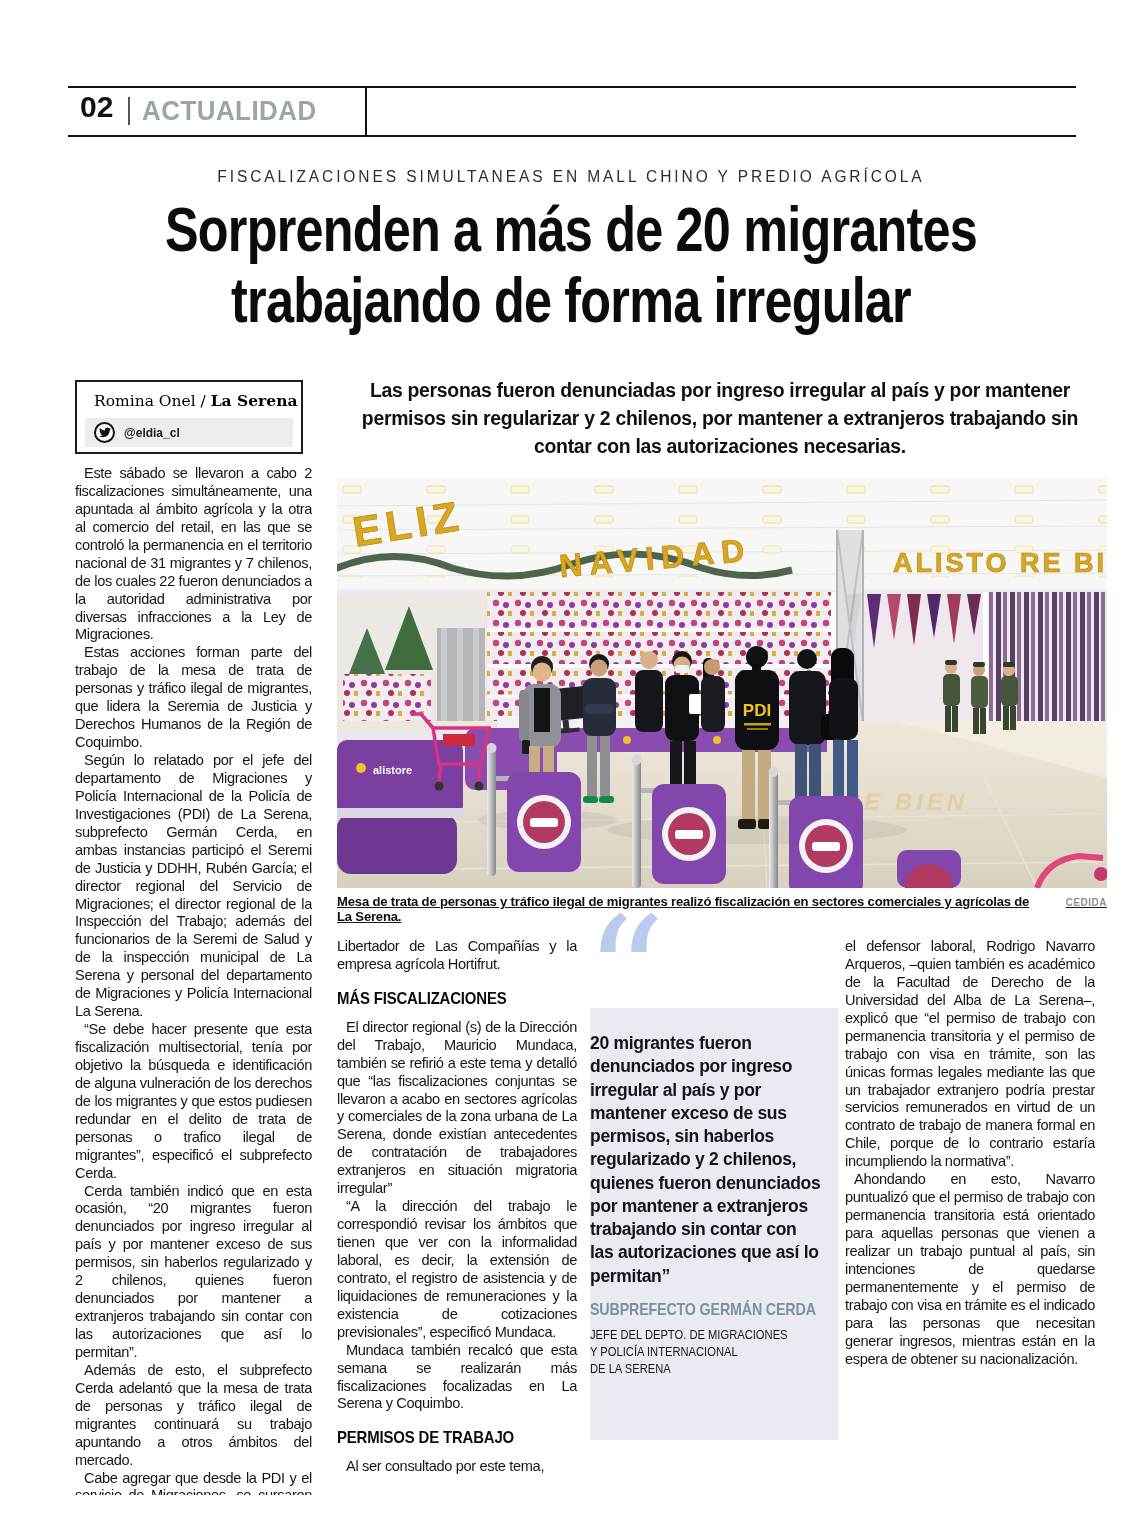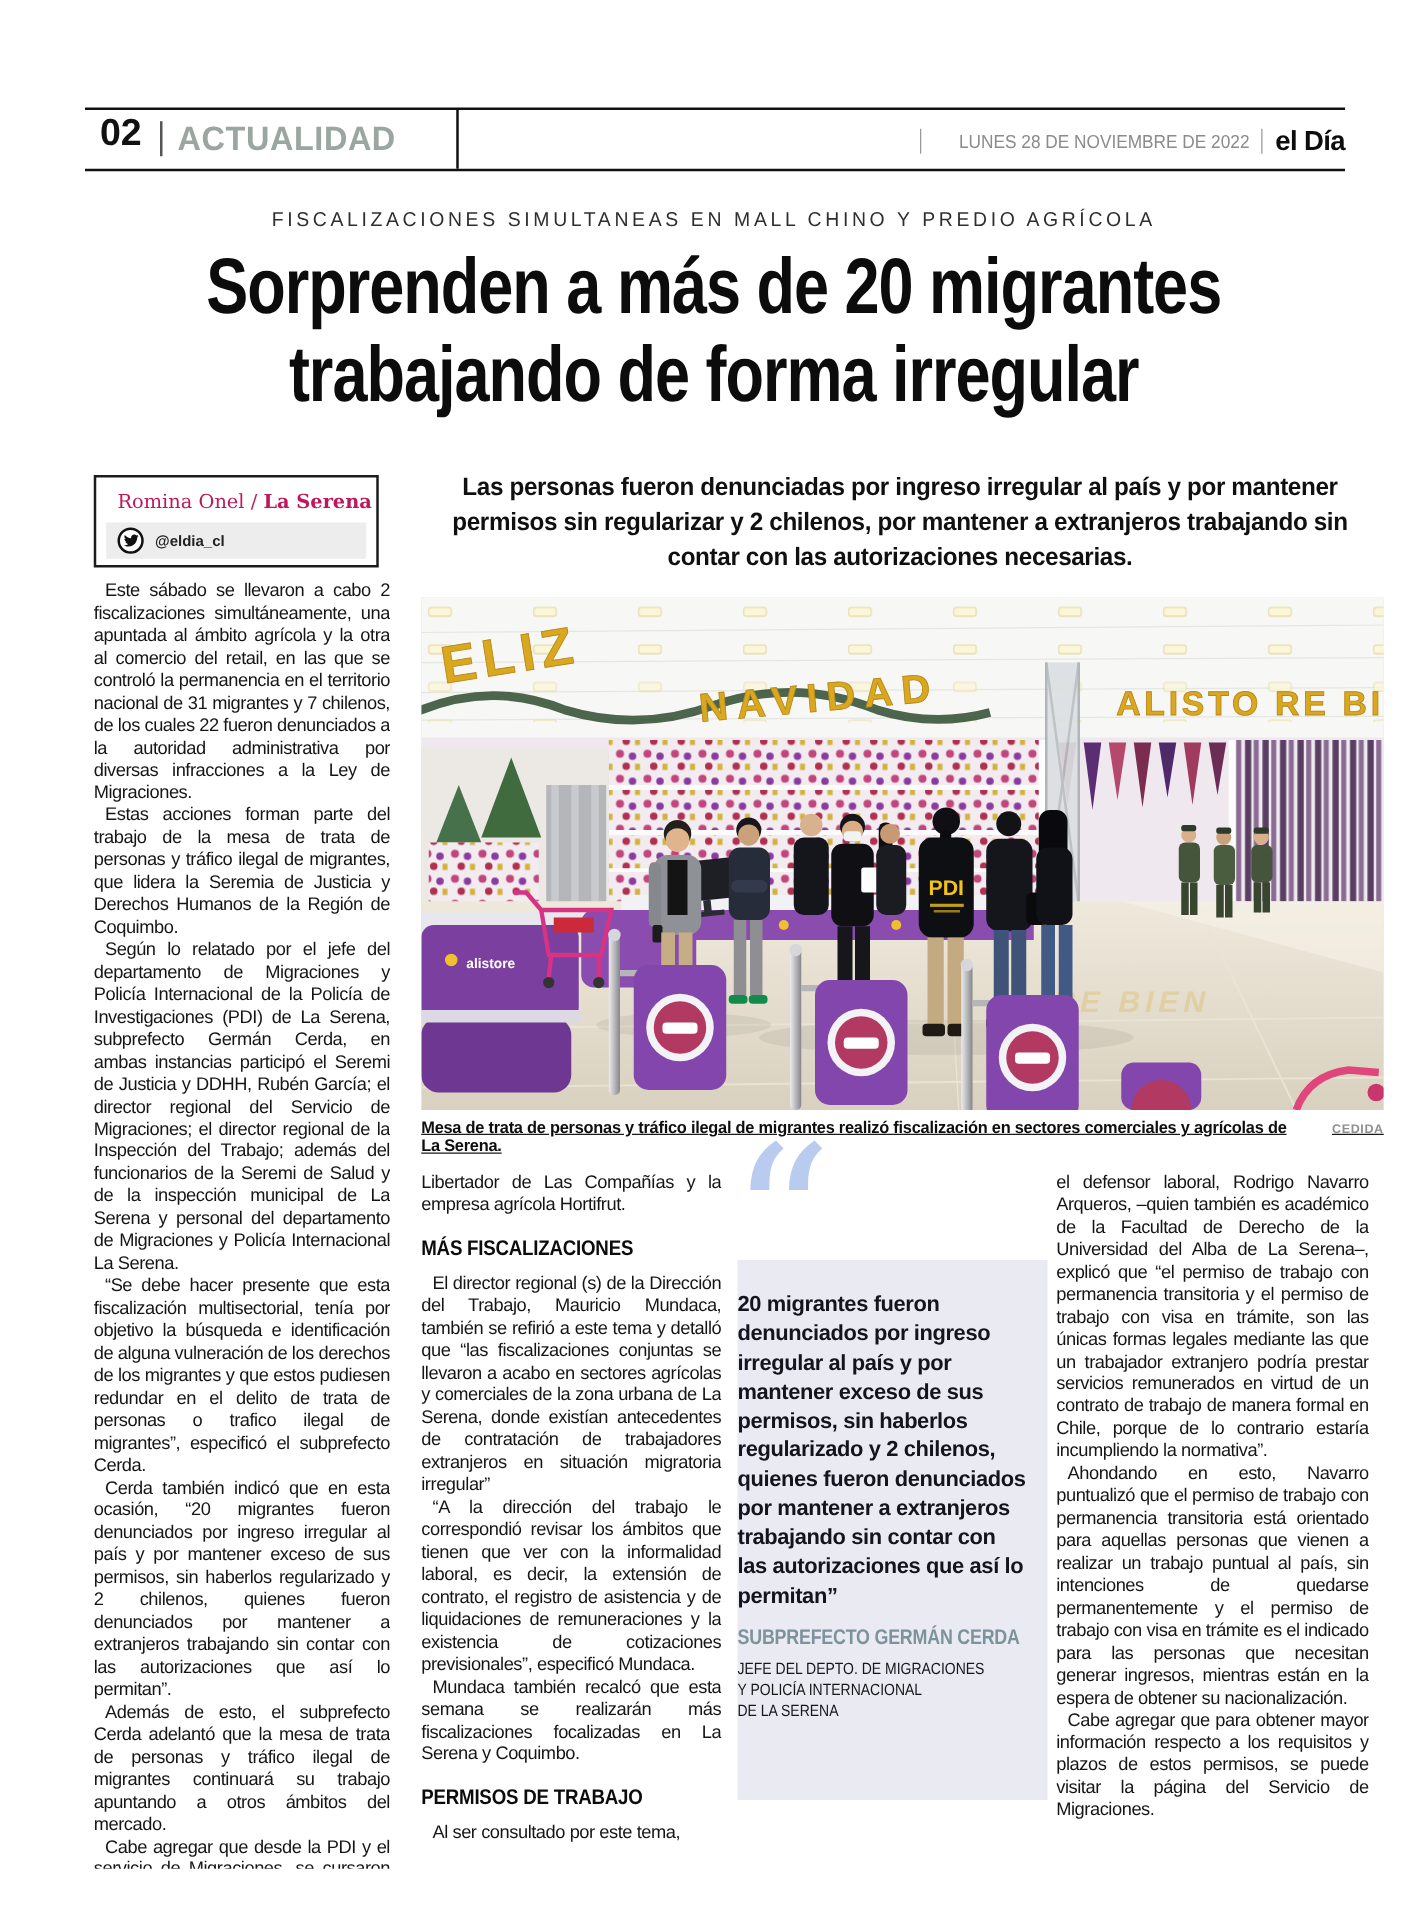--- a/index.html
+++ b/index.html
@@ -17,21 +17,21 @@
   .date-sep{width:1px;height:20px;background:#999;}
   .hdr-date{font-size:15px;color:#8b8b8b;letter-spacing:0;transform:scaleX(.92);transform-origin:right;white-space:nowrap;}
   .masthead{font-size:22px;font-weight:bold;color:#0d0d0d;letter-spacing:-.5px;white-space:nowrap;}
 
   
   .kicker{position:absolute;left:0;top:168px;width:1142px;text-align:center;font-size:16px;color:#2e2e2e;letter-spacing:3px;transform:scaleX(.97);}
   .headline{position:absolute;left:0;top:194px;width:1142px;text-align:center;font-weight:bold;font-size:63px;line-height:1.12;color:#0c0c0c;transform:scaleX(.8);letter-spacing:-1px;}
 
   
   .byline-box{position:absolute;left:75px;top:380px;width:228px;height:74px;border:2px solid #1c1c1c;background:#fff;box-sizing:border-box;}
-  .byline-author{margin:9px 0 0 17px;font-family:"DejaVu Serif",serif;font-size:15.5px;color:#be185d;}
+  .byline-author{margin:9px 0 0 17px;font-family:"DejaVu Serif",serif;font-size:15.5px;color:#000000;}
   .byline-author b{font-weight:bold;}
   .tw-strip{margin:8px 8px 0 8px;height:29px;background:#ededed;display:flex;align-items:center;gap:9px;padding-left:9px;}
   .tw-icon{width:21px;height:21px;border:2px solid #111;border-radius:50%;box-sizing:border-box;display:flex;align-items:center;justify-content:center;background:#fff;}
   .tw-handle{font-size:12px;font-weight:bold;color:#222;}
 
   
   .lede{position:absolute;left:330px;top:376px;width:780px;text-align:center;font-size:20px;font-weight:bold;line-height:1.4;letter-spacing:-.3px;color:#101010;transform:scaleX(.97);}
 
   
   .photo{position:absolute;left:337px;top:478px;width:770px;height:410px;background:#e9e7e2;overflow:hidden;}
@@ -60,26 +60,20 @@
 <body>
 
 <div class="page">
 
   <div class="hdr-rule-top"></div>
   <div class="hdr-rule-bot"></div>
   <div class="hdr-vdiv"></div>
   <div class="pagenum">02</div>
   <div class="pn-sep"></div>
   <div class="section-name">ACTUALIDAD</div>
-  <div class="hdr-right">
-    <div class="date-sep"></div>
-    <div class="hdr-date">LUNES 28 DE NOVIEMBRE DE 2022</div>
-    <div class="date-sep"></div>
-    <div class="masthead">el Día</div>
-  </div>
 
   <div class="kicker">FISCALIZACIONES SIMULTANEAS EN MALL CHINO Y PREDIO AGRÍCOLA</div>
   <div class="headline">
     <div>Sorprenden a más de 20 migrantes</div>
     <div>trabajando de forma irregular</div>
   </div>
 
   <div class="byline-box">
     <div class="byline-author"><span>Romina Onel / </span><b>La Serena</b></div>
     <div class="tw-strip">
@@ -385,16 +379,15 @@
     <div class="quote-role">
       <div>JEFE DEL DEPTO. DE MIGRACIONES</div>
       <div>Y POLICÍA INTERNACIONAL</div>
       <div>DE LA SERENA</div>
     </div>
   </div>
 
   <div class="col col4">
     <p class="noindent">el defensor laboral, Rodrigo Navarro Arqueros, –quien también es académico de la Facultad de Derecho de la Universidad del Alba de La Serena–, explicó que “el permiso de trabajo con permanencia transitoria y el permiso de trabajo con visa en trámite, son las únicas formas legales mediante las que un trabajador extranjero podría prestar servicios remunerados en virtud de un contrato de trabajo de manera formal en Chile, porque de lo contrario estaría incumpliendo la normativa”.</p>
     <p>Ahondando en esto, Navarro puntualizó que el permiso de trabajo con permanencia transitoria está orientado para aquellas personas que vienen a realizar un trabajo puntual al país, sin intenciones de quedarse permanentemente y el permiso de trabajo con visa en trámite es el indicado para las personas que necesitan generar ingresos, mientras están en la espera de obtener su nacionalización.</p>
-    <p>Cabe agregar que para obtener mayor información respecto a los requisitos y plazos de estos permisos, se puede visitar la página del Servicio de Migraciones.</p>
   </div>
 
 </div>
 
 </body></html>

